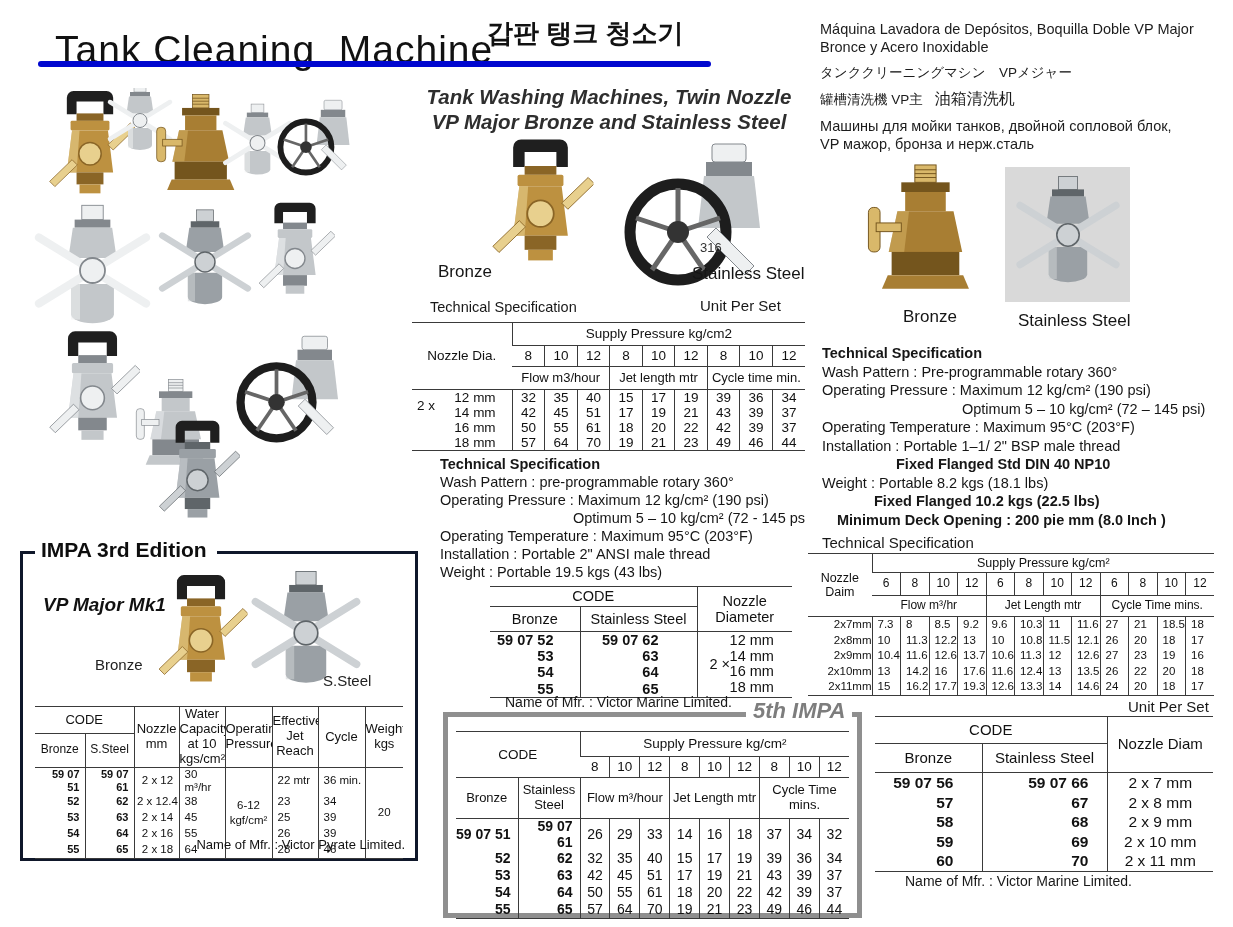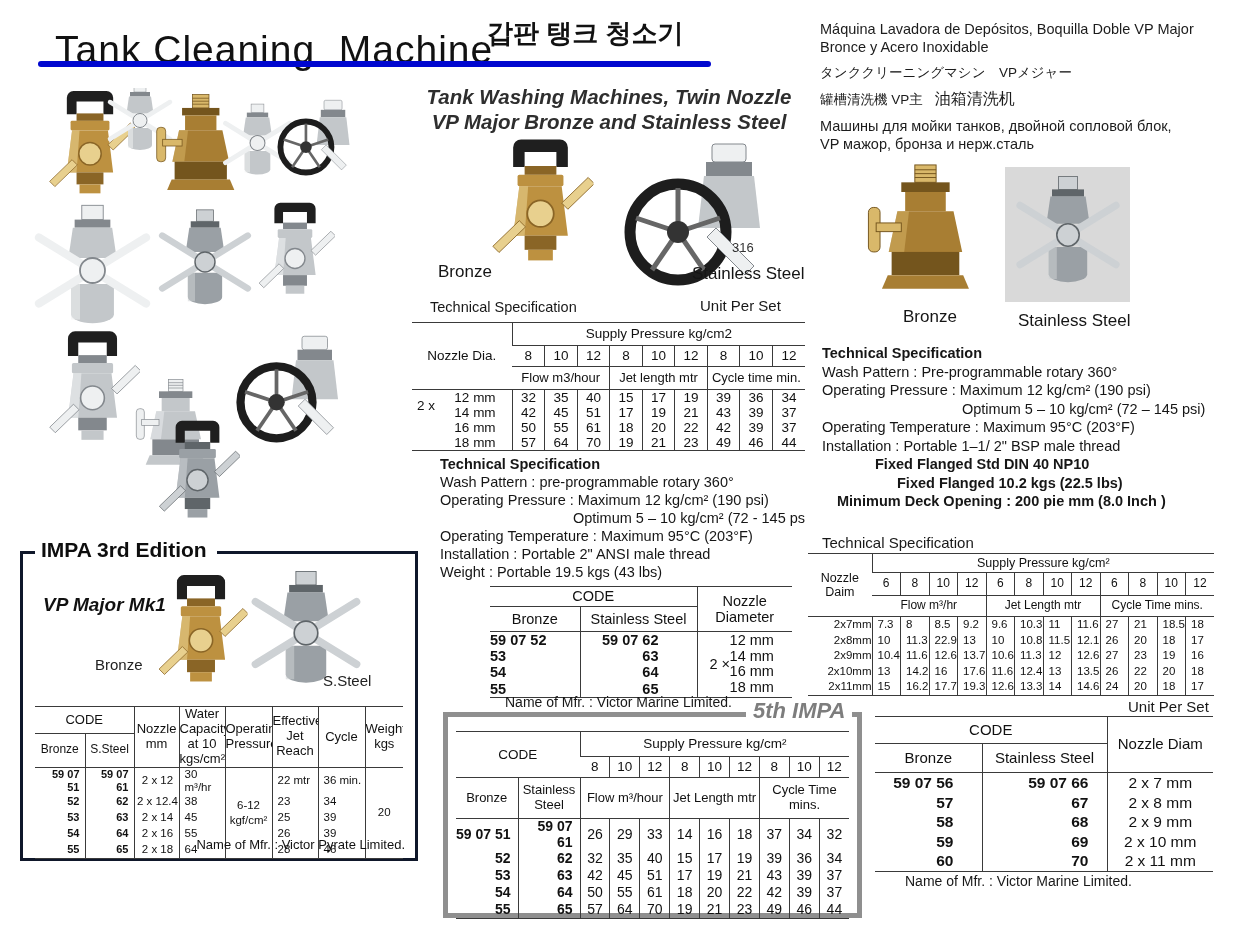--- a/index.html
+++ b/index.html
@@ -44,21 +44,21 @@
 
   
   .spec{font-size:14.5px;line-height:18px;color:#161616}
   .spec .t{font-weight:bold}
 
   
   .tblB{left:490px;top:586px;width:302px;font-size:14.5px}
   .tblB thead tr:nth-child(1) th{height:19px}
   .tblB thead tr:nth-child(2) th{height:24px}
   .tblB tbody td{height:15.5px;font-weight:bold}
-  .tblB tbody td.c1{text-align:left;padding-right:26px}
+  .tblB tbody td.c1{text-align:right;padding-right:26px}
   .tblB tbody td.c2{text-align:right;padding-right:38px}
   .tblB td.nozcell{position:relative;font-weight:normal;padding-left:14px}
   .tblB td.nozcell div{line-height:15.5px}
   .tblB .prefix2x{position:absolute;left:12px;top:50%;transform:translateY(-50%)}
   .mfr{font-size:14px;color:#181818}
 
   
   .impa5-frame{left:443px;top:712px;width:409px;height:196px;border:5px solid #8f8f8f}
   .impa5-label{left:746px;top:698px;background:#fff;padding:0 7px;color:#7d7d7d;
      font-size:22px;font-weight:bold;font-style:italic}
@@ -73,21 +73,21 @@
   .multilang{left:820px;top:20px;width:412px;color:#1c1c1c}
   .multilang .es{font-size:14.5px;line-height:18px}
   .multilang .ja{font-size:13.5px;margin-top:8px}
   .multilang .zh{font-size:13.5px;margin-top:7px}
   .multilang .zh .big{font-size:16px;margin-left:12px}
   .multilang .ru{font-size:14.5px;line-height:18px;margin-top:7px}
   .ss-panel{left:1005px;top:167px;width:125px;height:135px;background:#d9d9d9;
      display:flex;align-items:center;justify-content:center}
 
   .rspec{left:822px;top:344px;width:408px;font-size:14.5px;line-height:18.5px;color:#161616}
-  .ind1{margin-left:140px}.ind2{margin-left:53px}.ind3{margin-left:75px}.ind0{margin-left:15px}
+  .ind1{margin-left:140px}.ind2{margin-left:74px}.ind3{margin-left:52px}.ind0{margin-left:15px}
   .indm{margin-left:133px}
 
   
   .tblD{left:808px;top:553px;width:406px;font-size:12px}
   .tblD thead tr:nth-child(1) th{height:18px;font-size:12.5px}
   .tblD thead tr:nth-child(2) th{height:22px}
   .tblD thead tr:nth-child(3) th{height:20px}
   .tblD tbody td{height:15.5px;font-size:11.5px;text-align:left;padding-left:5px}
   .tblD tbody td:first-child{text-align:right;padding-left:0}
 
@@ -199,21 +199,21 @@
     <div>VP Major Bronze and Stainless Steel</div>
   </div>
 
   <svg class="abs bronze" style="left:483px;top:136px" width="115" height="150" viewBox="0 0 120 170">
       <use href="#machA"></use>
     </svg>
   <svg class="abs steel" style="left:612px;top:140px" width="168" height="150" viewBox="0 0 160 150">
       <use href="#machW"></use>
     </svg>
   <div class="abs lbl" style="left:438px;top:262px">Bronze</div>
-  <div class="abs small-lbl" style="left:732px;top:240px">316</div>
+  <div class="abs small-lbl" style="left:700px;top:240px">316</div>
   <div class="abs lbl" style="left:692px;top:264px">Stainless Steel</div>
 
   <div class="abs tech-label" style="left:430px;top:299px">Technical Specification</div>
   <div class="abs unit-label" style="left:700px;top:297px">Unit Per Set</div>
 
   <table class="abs grid tblA">
     <colgroup>
         <col style="width:100px">
         <col span="9" style="width:32.5px">
       </colgroup>
@@ -470,20 +470,21 @@
   <div class="abs lbl" style="left:1018px;top:311px">Stainless Steel</div>
 
   <div class="abs rspec">
     <div style="font-weight:bold">Technical Specification</div>
     <div>Wash Pattern : Pre-programmable rotary 360°</div>
     <div>Operating Pressure : Maximum 12 kg/cm² (190 psi)</div>
     <div class="ind1">Optimum 5 – 10 kg/cm² (72 – 145 psi)</div>
     <div>Operating Temperature : Maximum 95°C (203°F)</div>
     <div>Installation : Portable 1–1/ 2" BSP male thread</div>
     <div class="ind2" style="font-weight:bold">Fixed Flanged Std DIN 40 NP10</div>
+    <div>Weight : Portable 8.2 kgs (18.1 lbs)</div>
     <div class="ind3" style="font-weight:bold">Fixed Flanged 10.2 kgs (22.5 lbs)</div>
     <div class="ind0" style="font-weight:bold">Minimum Deck Opening : 200 pie mm (8.0 Inch )</div>
   </div>
 
   <div class="abs tech-label" style="left:822px;top:534px;font-size:15px">Technical Specification</div>
   <table class="abs grid tblD">
     <colgroup>
         <col style="width:64px">
         <col span="12" style="width:28.5px">
       </colgroup>
@@ -525,21 +526,21 @@
           <td>11.6</td>
           <td>27</td>
           <td>21</td>
           <td>18.5</td>
           <td>18</td>
         </tr>
         <tr>
           <td>2x8mm</td>
           <td>10</td>
           <td>11.3</td>
-          <td>22.9</td>
+          <td>12.2</td>
           <td>13</td>
           <td>10</td>
           <td>10.8</td>
           <td>11.5</td>
           <td>12.1</td>
           <td>26</td>
           <td>20</td>
           <td>18</td>
           <td>17</td>
         </tr>

